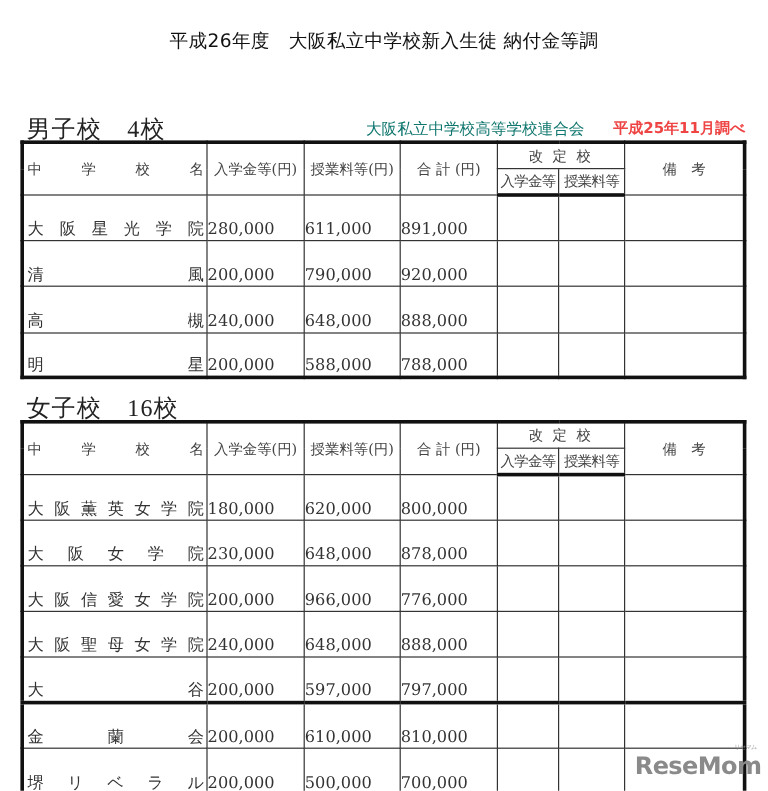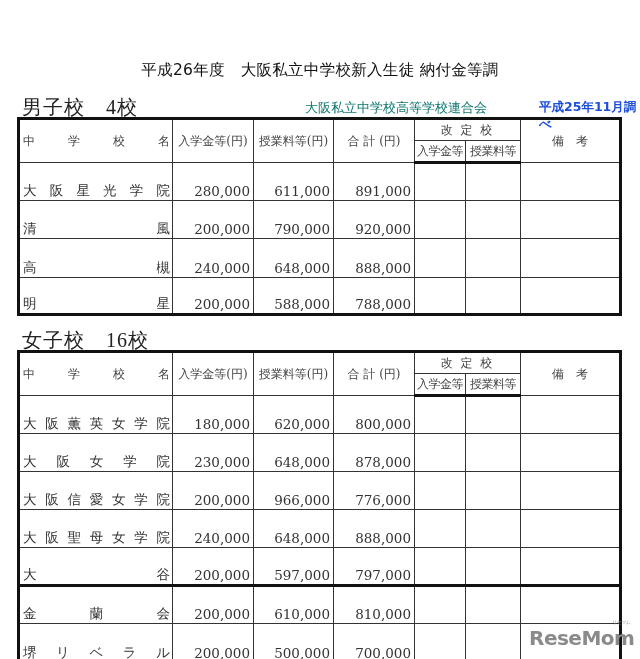--- a/index.html
+++ b/index.html
@@ -2,44 +2,44 @@
 <html><head>
 <meta charset="utf-8">
 <style>
   html, body { margin:0; padding:0; }
   body {
     width:640px; height:659px; overflow:hidden; background:#ffffff;
     position:relative; font-family:"DejaVu Serif","Liberation Serif",serif; color:#222;
   }
   .title {
     position:absolute; left:0; top:24px; width:640px; text-align:center;
-    font-family:"DejaVu Sans","Liberation Sans",sans-serif; font-size:15.5px; color:#111; letter-spacing:0.3px;margin-top:36px;
+    font-family:"DejaVu Sans","Liberation Sans",sans-serif; font-size:15.5px; color:#111; letter-spacing:0.3px;
   }
   .section-title {
     position:absolute; left:22px; font-size:20px; color:#222; letter-spacing:1px;font-family:Liberation Serif, serif;
   }
   .org { position:absolute; top:99px; left:305px; font-size:13px; color:#0f766e;text-align:right; }
   .survey { position:absolute; top:99px; left:511px; font-size:12.5px; font-weight:bold;
-    font-family:"DejaVu Sans","Liberation Sans",sans-serif; color:#1d4ed8;margin-left:28px; }
+    font-family:"DejaVu Sans","Liberation Sans",sans-serif; color:#ef4444; }
 
   table.fees {
     position:absolute; left:17px; width:602px; border-collapse:collapse;
     table-layout:fixed; border:3.5px solid #111;
   }
   table.fees td, table.fees th {
     border:1px solid #333; padding:0; font-weight:normal; overflow:hidden; white-space:nowrap;
   }
   table.fees th { font-size:12px; color:#444; text-align:center; vertical-align:middle; }
   th.name-h { text-align:left; }
   .spread { display:flex; justify-content:space-between; padding:0 2px 0 3px; }
   th.rev-top { height:20px; font-size:12px; letter-spacing:2px; }
   th.sub { font-size:11px; height:20px; letter-spacing:-0.5px; }
   tr.head-last th { border-bottom:3.5px solid #111; }
   td.name { font-size:13.5px; color:#333; vertical-align:bottom; padding-bottom:1px; }
-  td.num { font-size:13.5px; color:#333; text-align:right; vertical-align:bottom; padding-right:3px !important; padding-bottom:1px !important; }
+  td.num { font-size:13.5px; color:#333; vertical-align:bottom; padding-right:3px !important; padding-bottom:1px !important; }
   td.empty { }
   tr.thick-bottom td { border-bottom:3.5px solid #111; }
 
   .watermark {
     position:absolute; left:529px; top:626px; font-family:"DejaVu Sans","Liberation Sans",sans-serif;
     font-weight:bold; font-size:20px; color:#8a8a8a; letter-spacing:-0.5px;
   }
   .watermark small { position:absolute; right:4px; top:-7px; font-size:5px; font-weight:normal; color:#999; }
 </style>
 </head>

